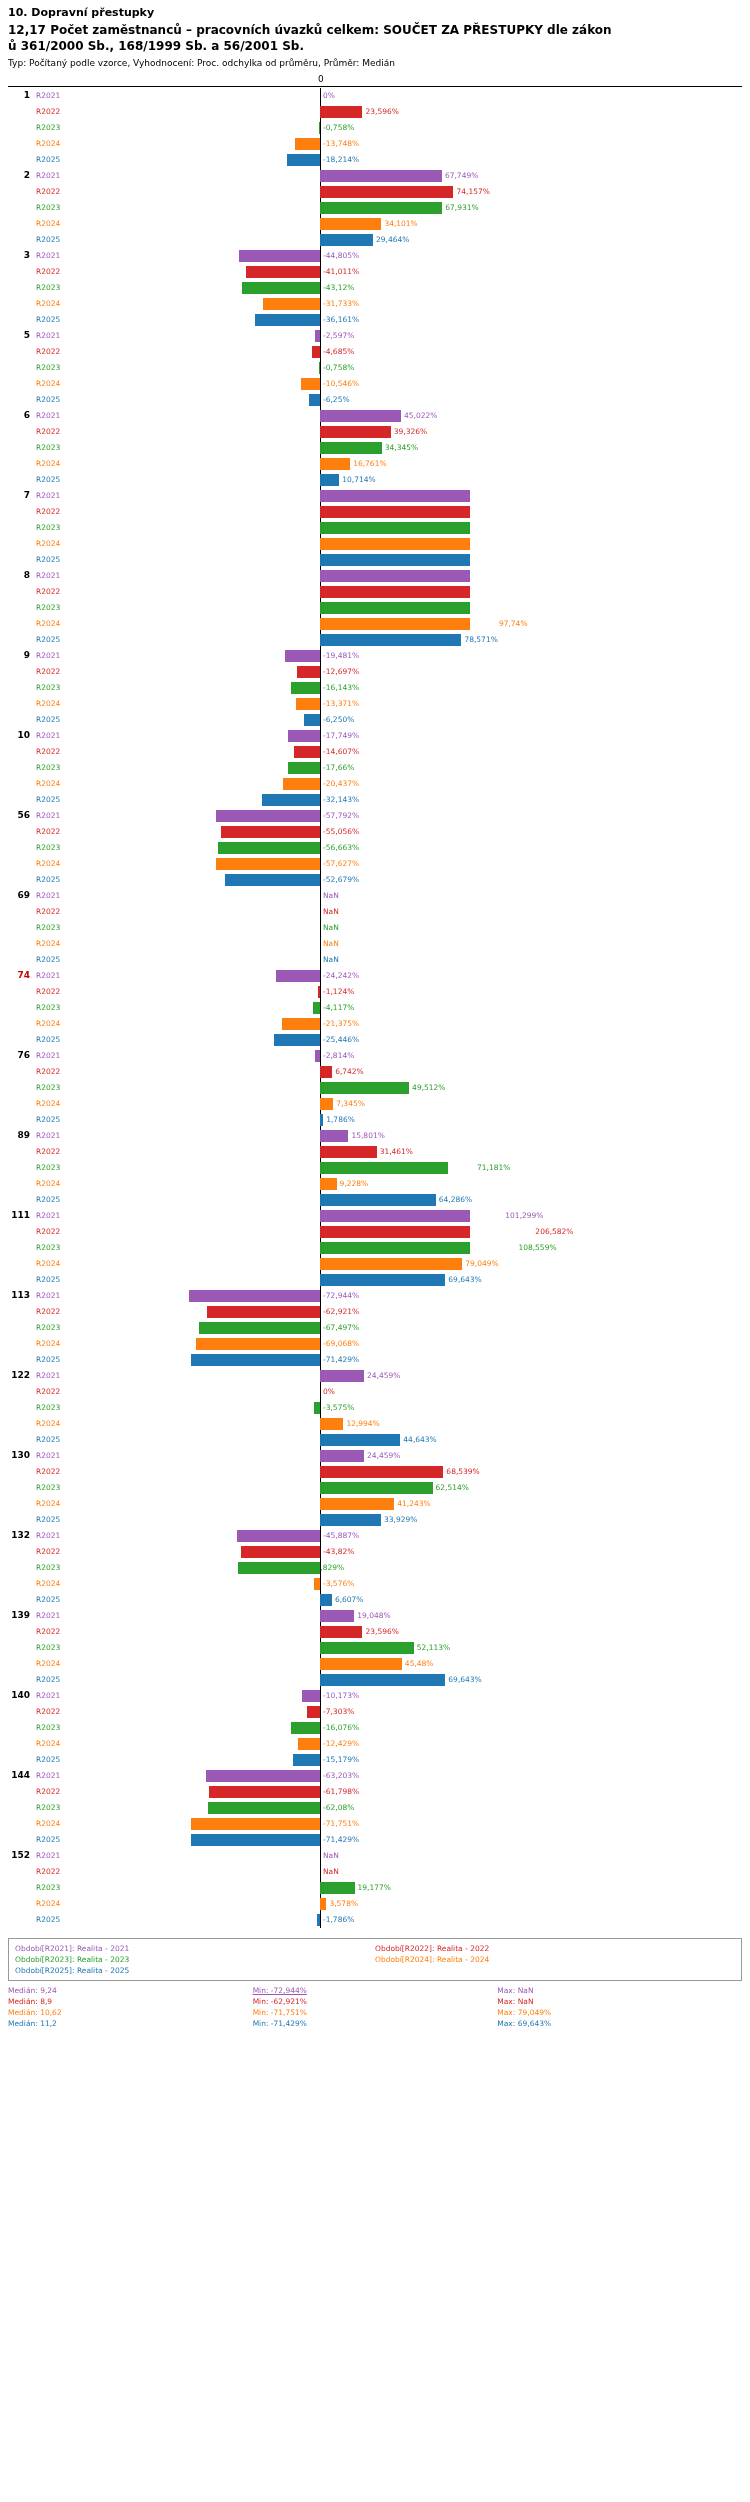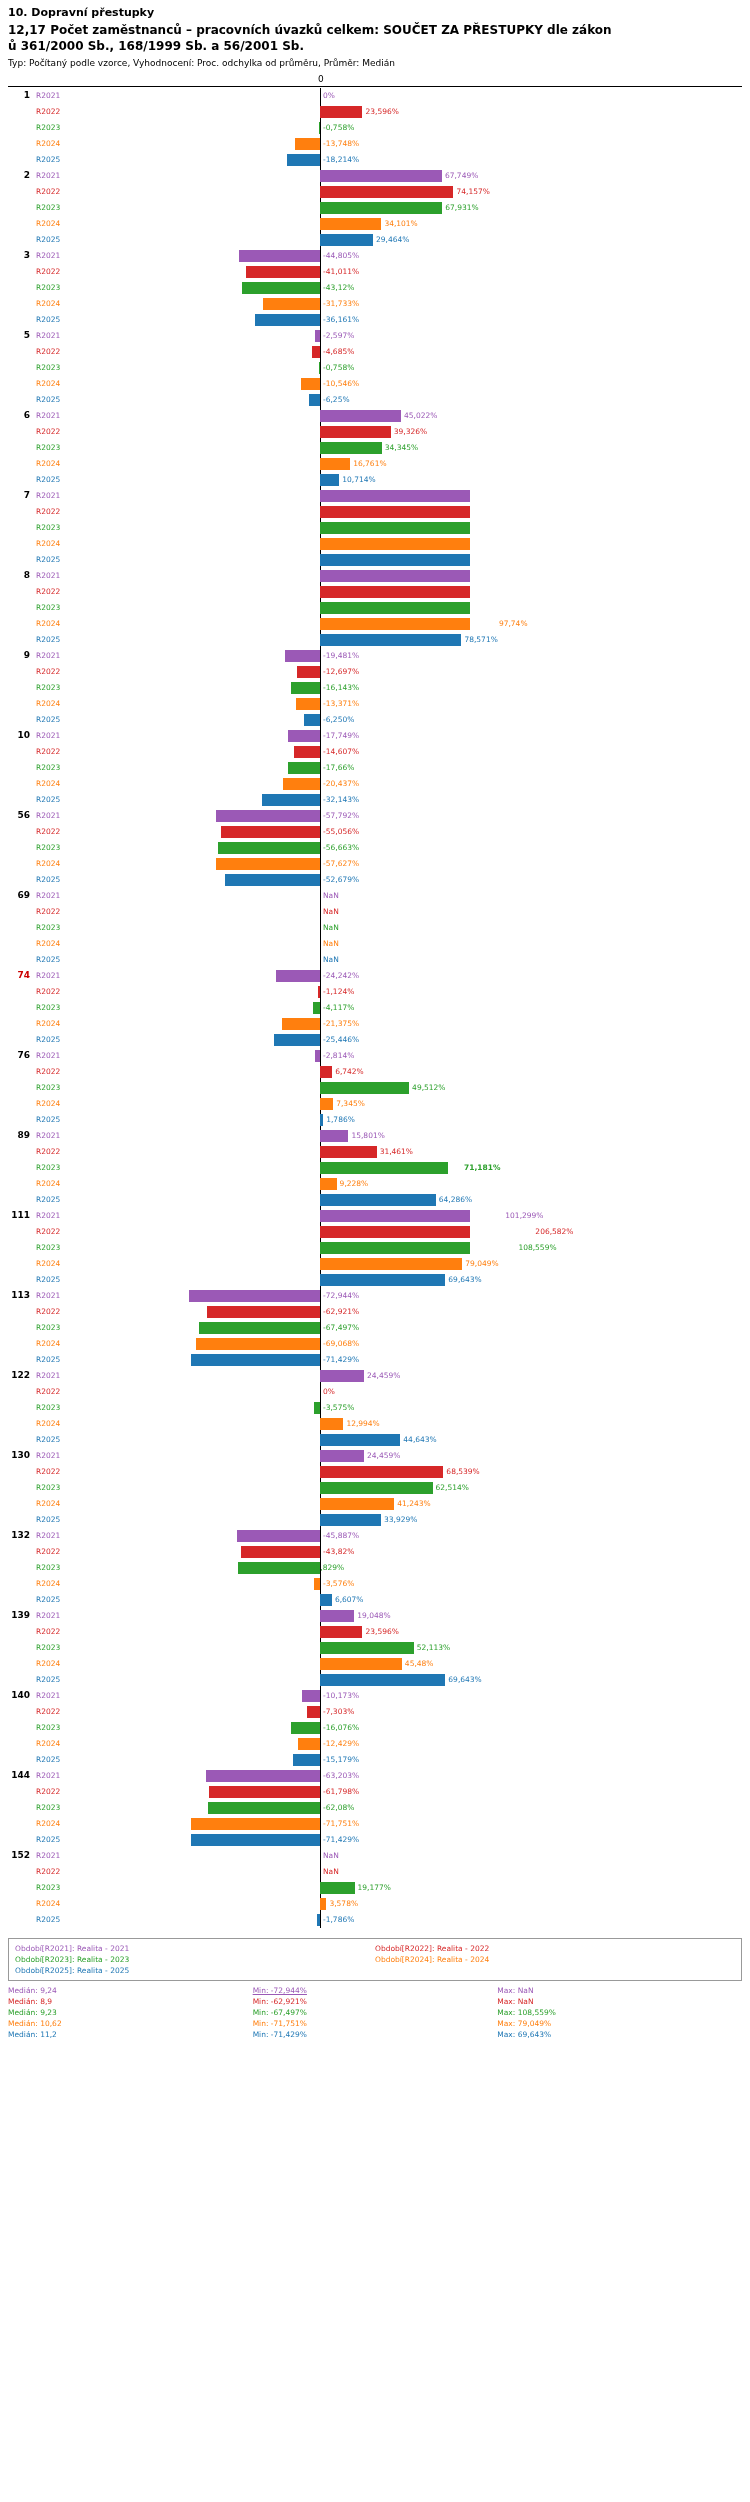--- a/index.html
+++ b/index.html
@@ -463,21 +463,21 @@
             <div class="val" style="color: rgb(155, 89, 182); left: 351.442px;">15,801%</div>
           </div>
           <div class="barrow">
             <div class="series-label" style="color: rgb(214, 39, 40);">R2022</div>
             <div class="bar" style="background: rgb(214, 39, 40); left: 320px; width: 56.6298px;"></div>
             <div class="val" style="color: rgb(214, 39, 40); left: 379.63px;">31,461%</div>
           </div>
           <div class="barrow">
             <div class="series-label" style="color: rgb(44, 160, 44);">R2023</div>
             <div class="bar" style="background: rgb(44, 160, 44); left: 320px; width: 128.126px;"></div>
-            <div class="val" style="color: rgb(44, 160, 44); left: 464px; font-weight: bold;">71,181%</div>
+            <div class="val" style="color: rgb(44, 160, 44); left: 477px;">71,181%</div>
           </div>
           <div class="barrow">
             <div class="series-label" style="color: rgb(255, 127, 14);">R2024</div>
             <div class="bar" style="background: rgb(255, 127, 14); left: 320px; width: 16.6104px;"></div>
             <div class="val" style="color: rgb(255, 127, 14); left: 339.61px;">9,228%</div>
           </div>
           <div class="barrow">
             <div class="series-label" style="color: rgb(31, 119, 180);">R2025</div>
             <div class="bar" style="background: rgb(31, 119, 180); left: 320px; width: 115.715px;"></div>
             <div class="val" style="color: rgb(31, 119, 180); left: 438.715px;">64,286%</div>
@@ -763,25 +763,20 @@
           <div class="sc" style="color: rgb(155, 89, 182);">Medián: 9,24</div>
           <div class="sc" style="color: rgb(155, 89, 182); text-decoration: underline;">Min: -72,944%</div>
           <div class="sc" style="color: rgb(155, 89, 182);">Max: NaN</div>
         </div>
         <div class="srow">
           <div class="sc" style="color: rgb(214, 39, 40);">Medián: 8,9</div>
           <div class="sc" style="color: rgb(214, 39, 40);">Min: -62,921%</div>
           <div class="sc" style="color: rgb(214, 39, 40);">Max: NaN</div>
         </div>
         <div class="srow">
-          <div class="sc" style="color: rgb(44, 160, 44);">Medián: 9,23</div>
-          <div class="sc" style="color: rgb(44, 160, 44);">Min: -67,497%</div>
-          <div class="sc" style="color: rgb(44, 160, 44);">Max: 108,559%</div>
-        </div>
-        <div class="srow">
           <div class="sc" style="color: rgb(255, 127, 14);">Medián: 10,62</div>
           <div class="sc" style="color: rgb(255, 127, 14);">Min: -71,751%</div>
           <div class="sc" style="color: rgb(255, 127, 14);">Max: 79,049%</div>
         </div>
         <div class="srow">
           <div class="sc" style="color: rgb(31, 119, 180);">Medián: 11,2</div>
           <div class="sc" style="color: rgb(31, 119, 180);">Min: -71,429%</div>
           <div class="sc" style="color: rgb(31, 119, 180);">Max: 69,643%</div>
         </div>
       </div>

